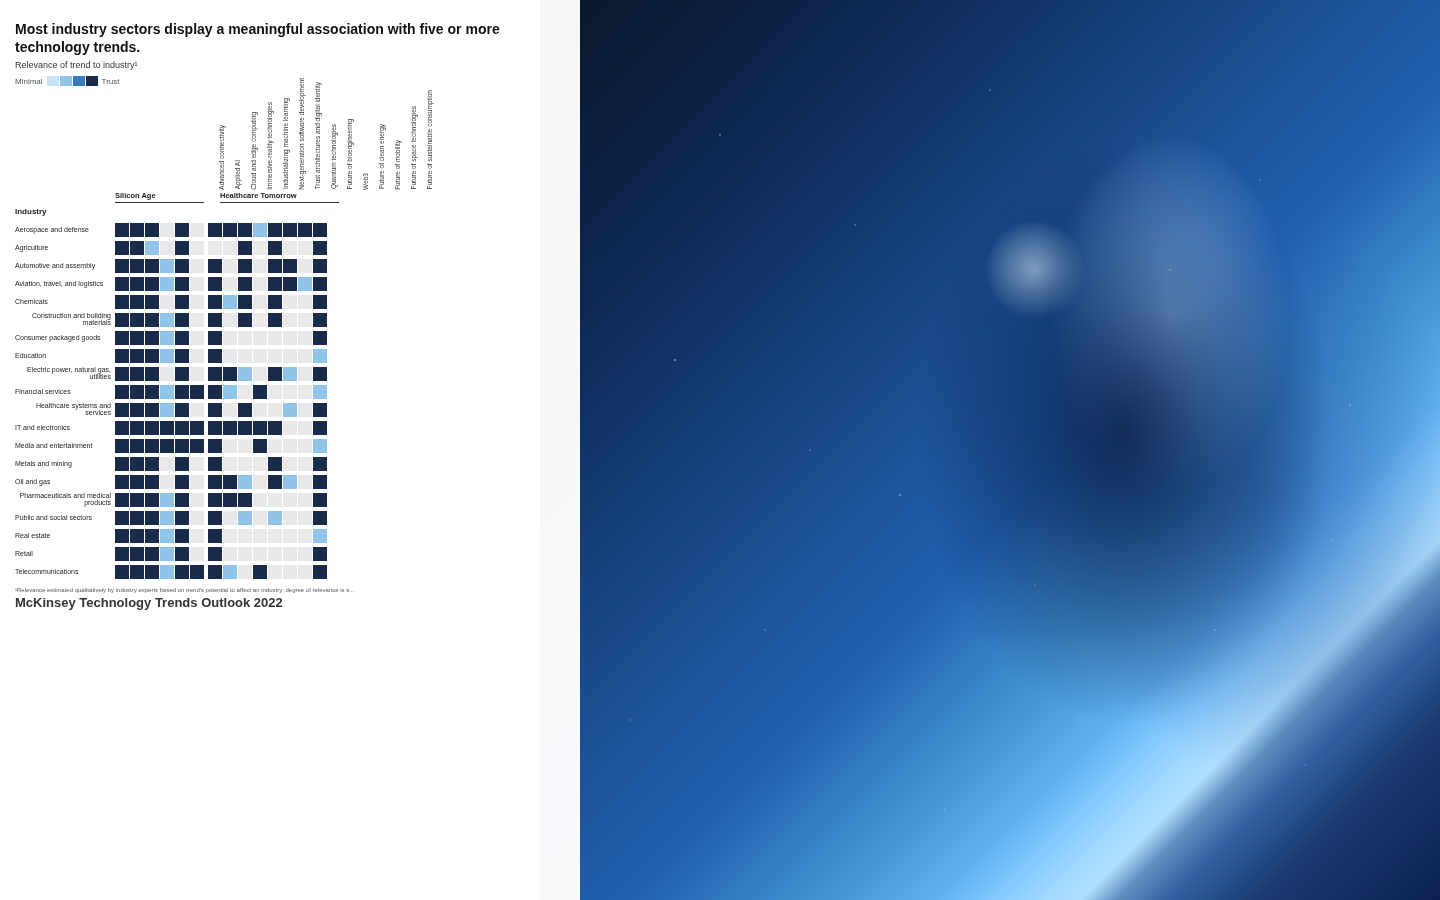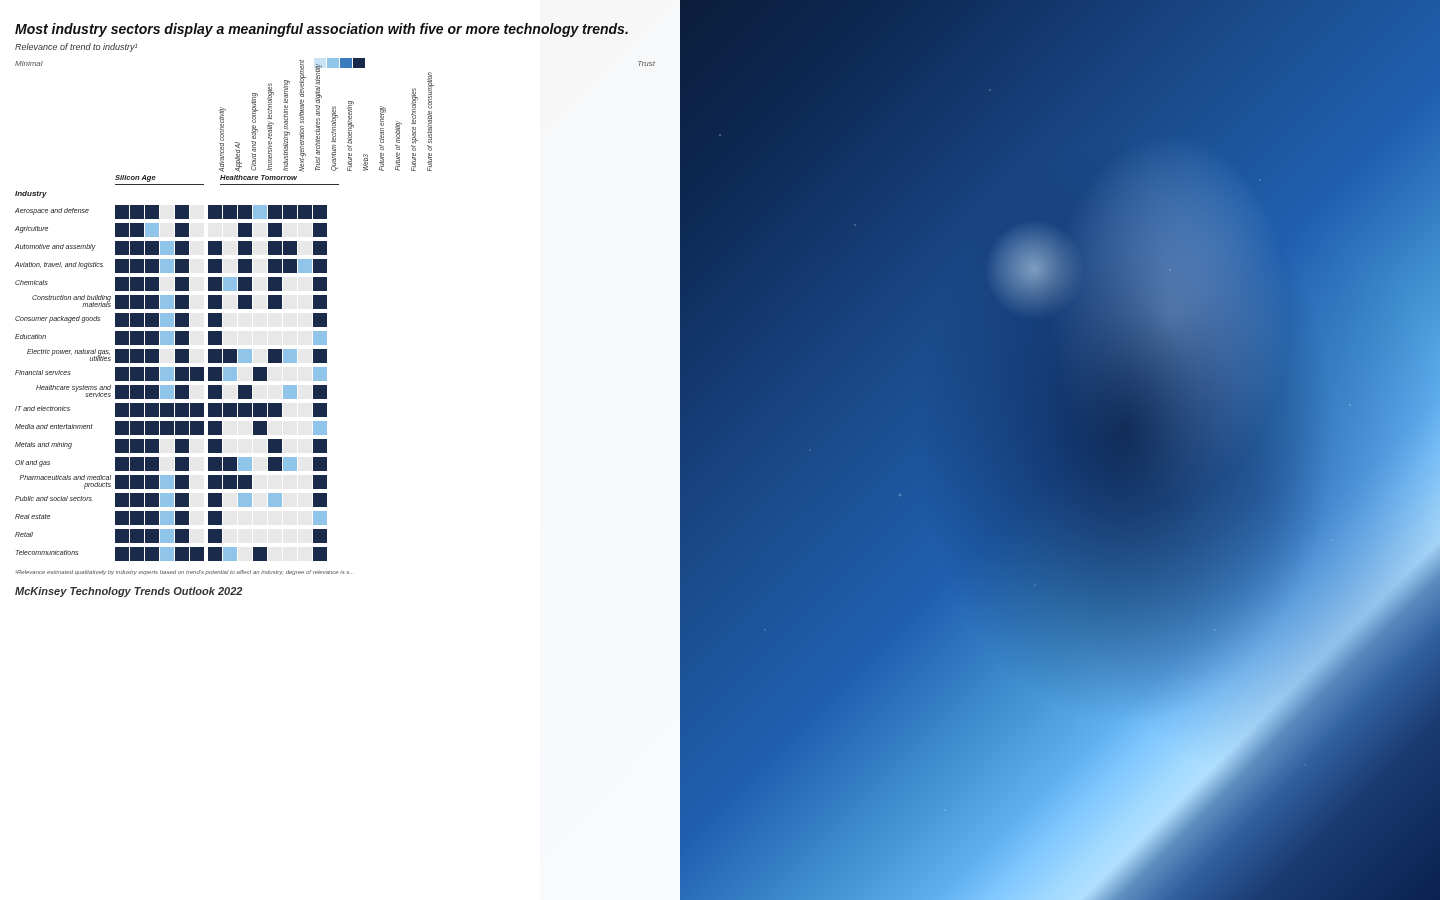--- a/index.html
+++ b/index.html
@@ -62,26 +62,25 @@
         radial-gradient(circle 1px at 30% 50%, rgba(255,255,255,0.6) 0%, transparent 1px),
         radial-gradient(circle 1px at 55% 65%, rgba(255,255,255,0.4) 0%, transparent 1px),
         radial-gradient(circle 1px at 88% 60%, rgba(255,255,255,0.5) 0%, transparent 1px);
     }
 
     
     .content-panel {
       position: absolute;
       left: 0;
       top: 0;
-      width: 680px;
+      width: 580px;
       height: 900px;
       background: rgba(255,255,255,0.97);
       padding: 20px 15px 13px 15px;
       overflow: hidden;
-      font-style: italic;
     }
 
     .title {
       font-size: 14px;
       font-weight: bold;
       color: #111;
       line-height: 1.3;
       margin-bottom: 4px;
     }
 
@@ -92,21 +91,21 @@
     }
 
     
     .legend {
       display: flex;
       align-items: center;
       gap: 4px;
       margin-bottom: 8px;
       font-size: 8px;
       color: #333;
-      justify-content: space-between;
+      justify-content: flex-start;
       padding-right: 10px;
     }
 
     .legend-label {
       font-size: 8px;
       color: #555;
     }
 
     .legend-boxes {
       display: flex;
@@ -217,24 +216,23 @@
     }
 
     .footnote {
       font-size: 6px;
       color: #555;
       margin-top: 6px;
       line-height: 1.3;
     }
 
     .branding {
-      font-size: 11px;
+      font-size: 13px;
       font-weight: bold;
       color: #333;
-      margin-top: 8px;
     }
   </style>
 </head>
 <body>
 
 <div class="bg-image">
   <div class="silhouette"></div>
   <div class="sparkles"></div>
 </div>
 

